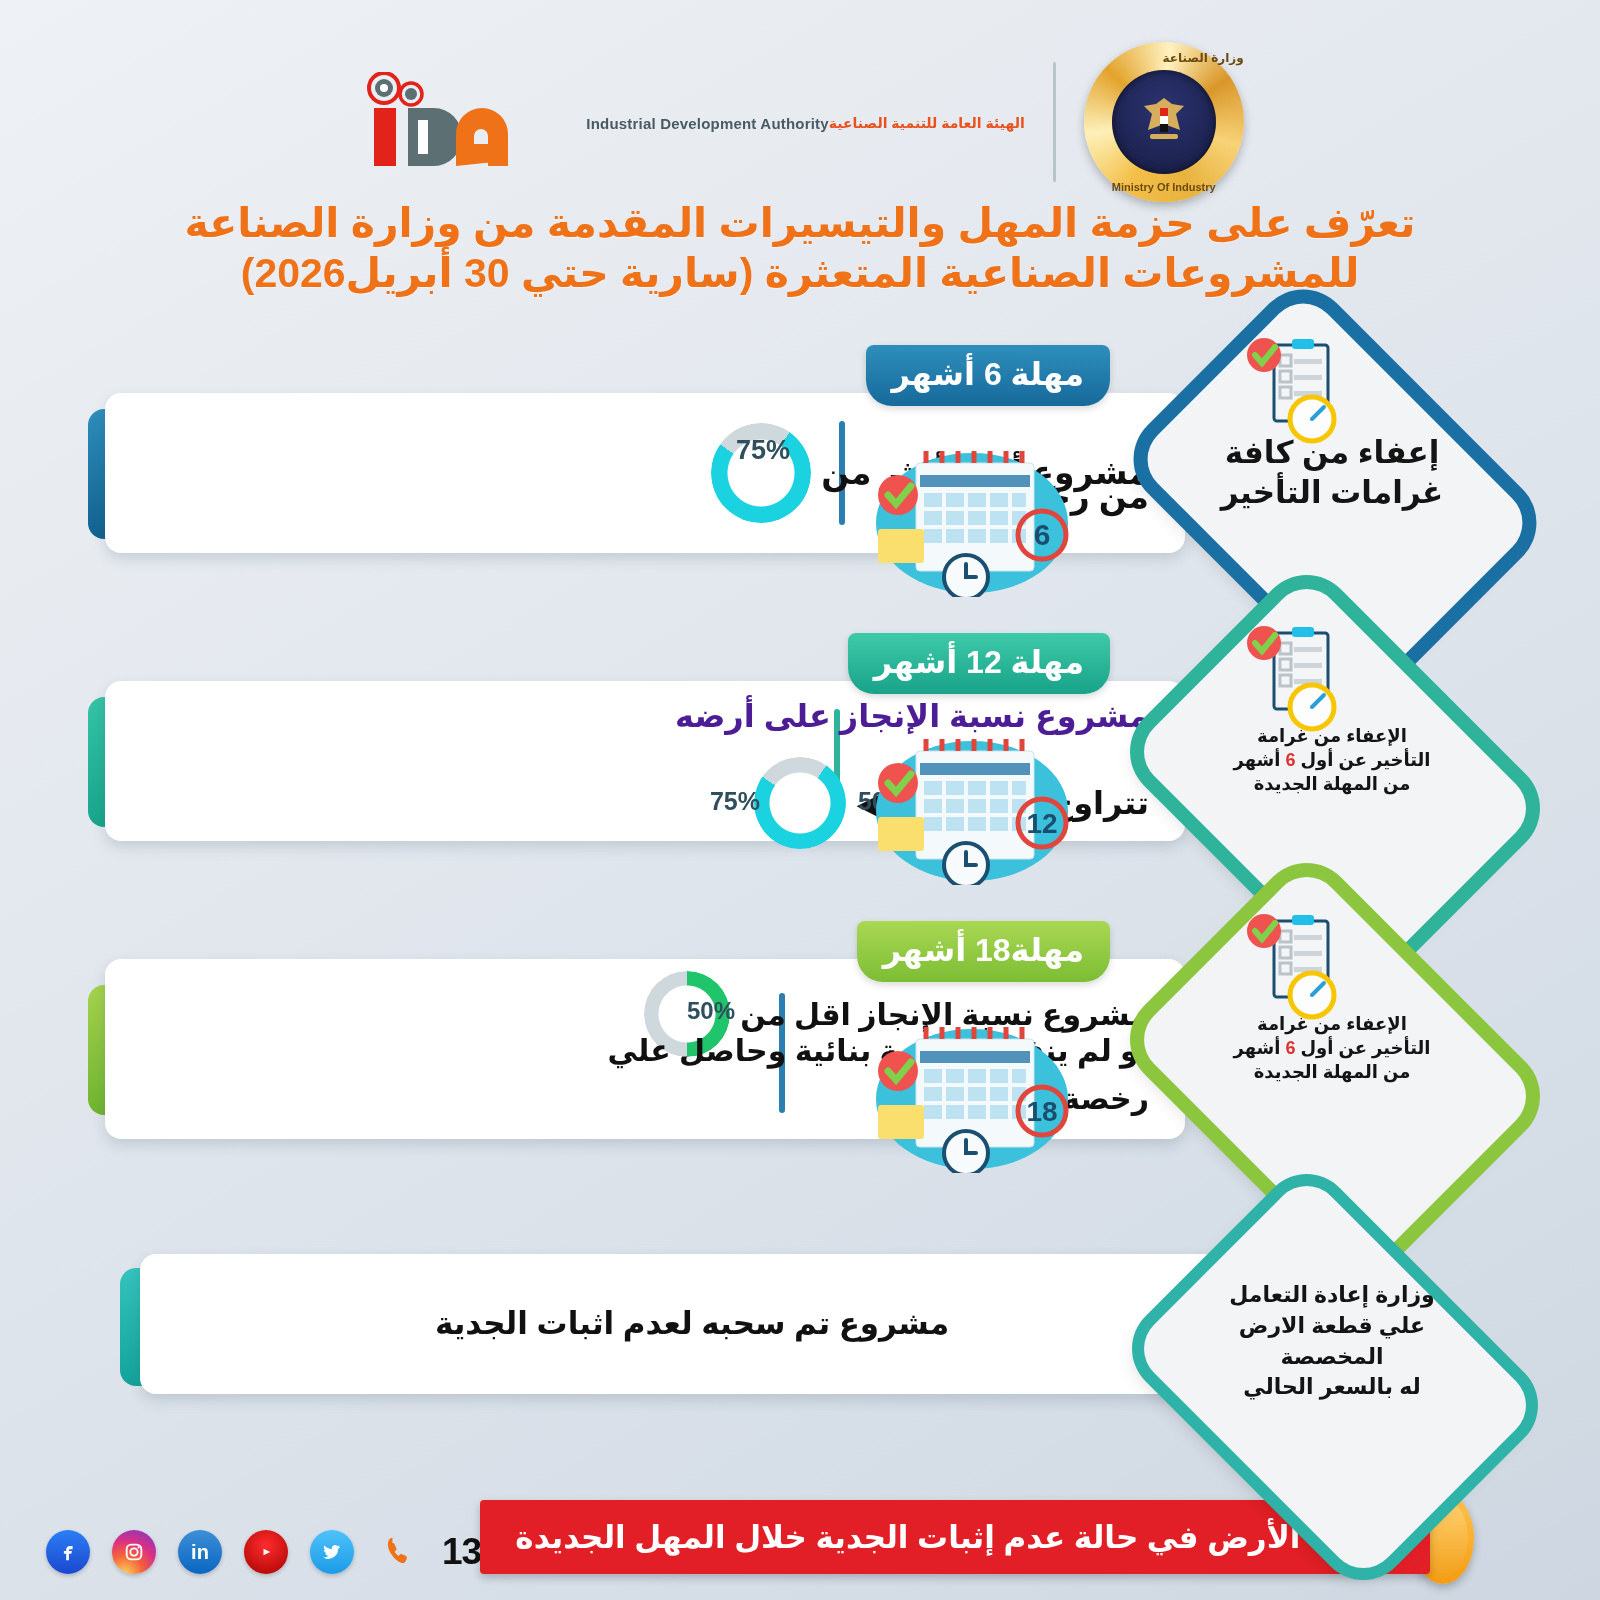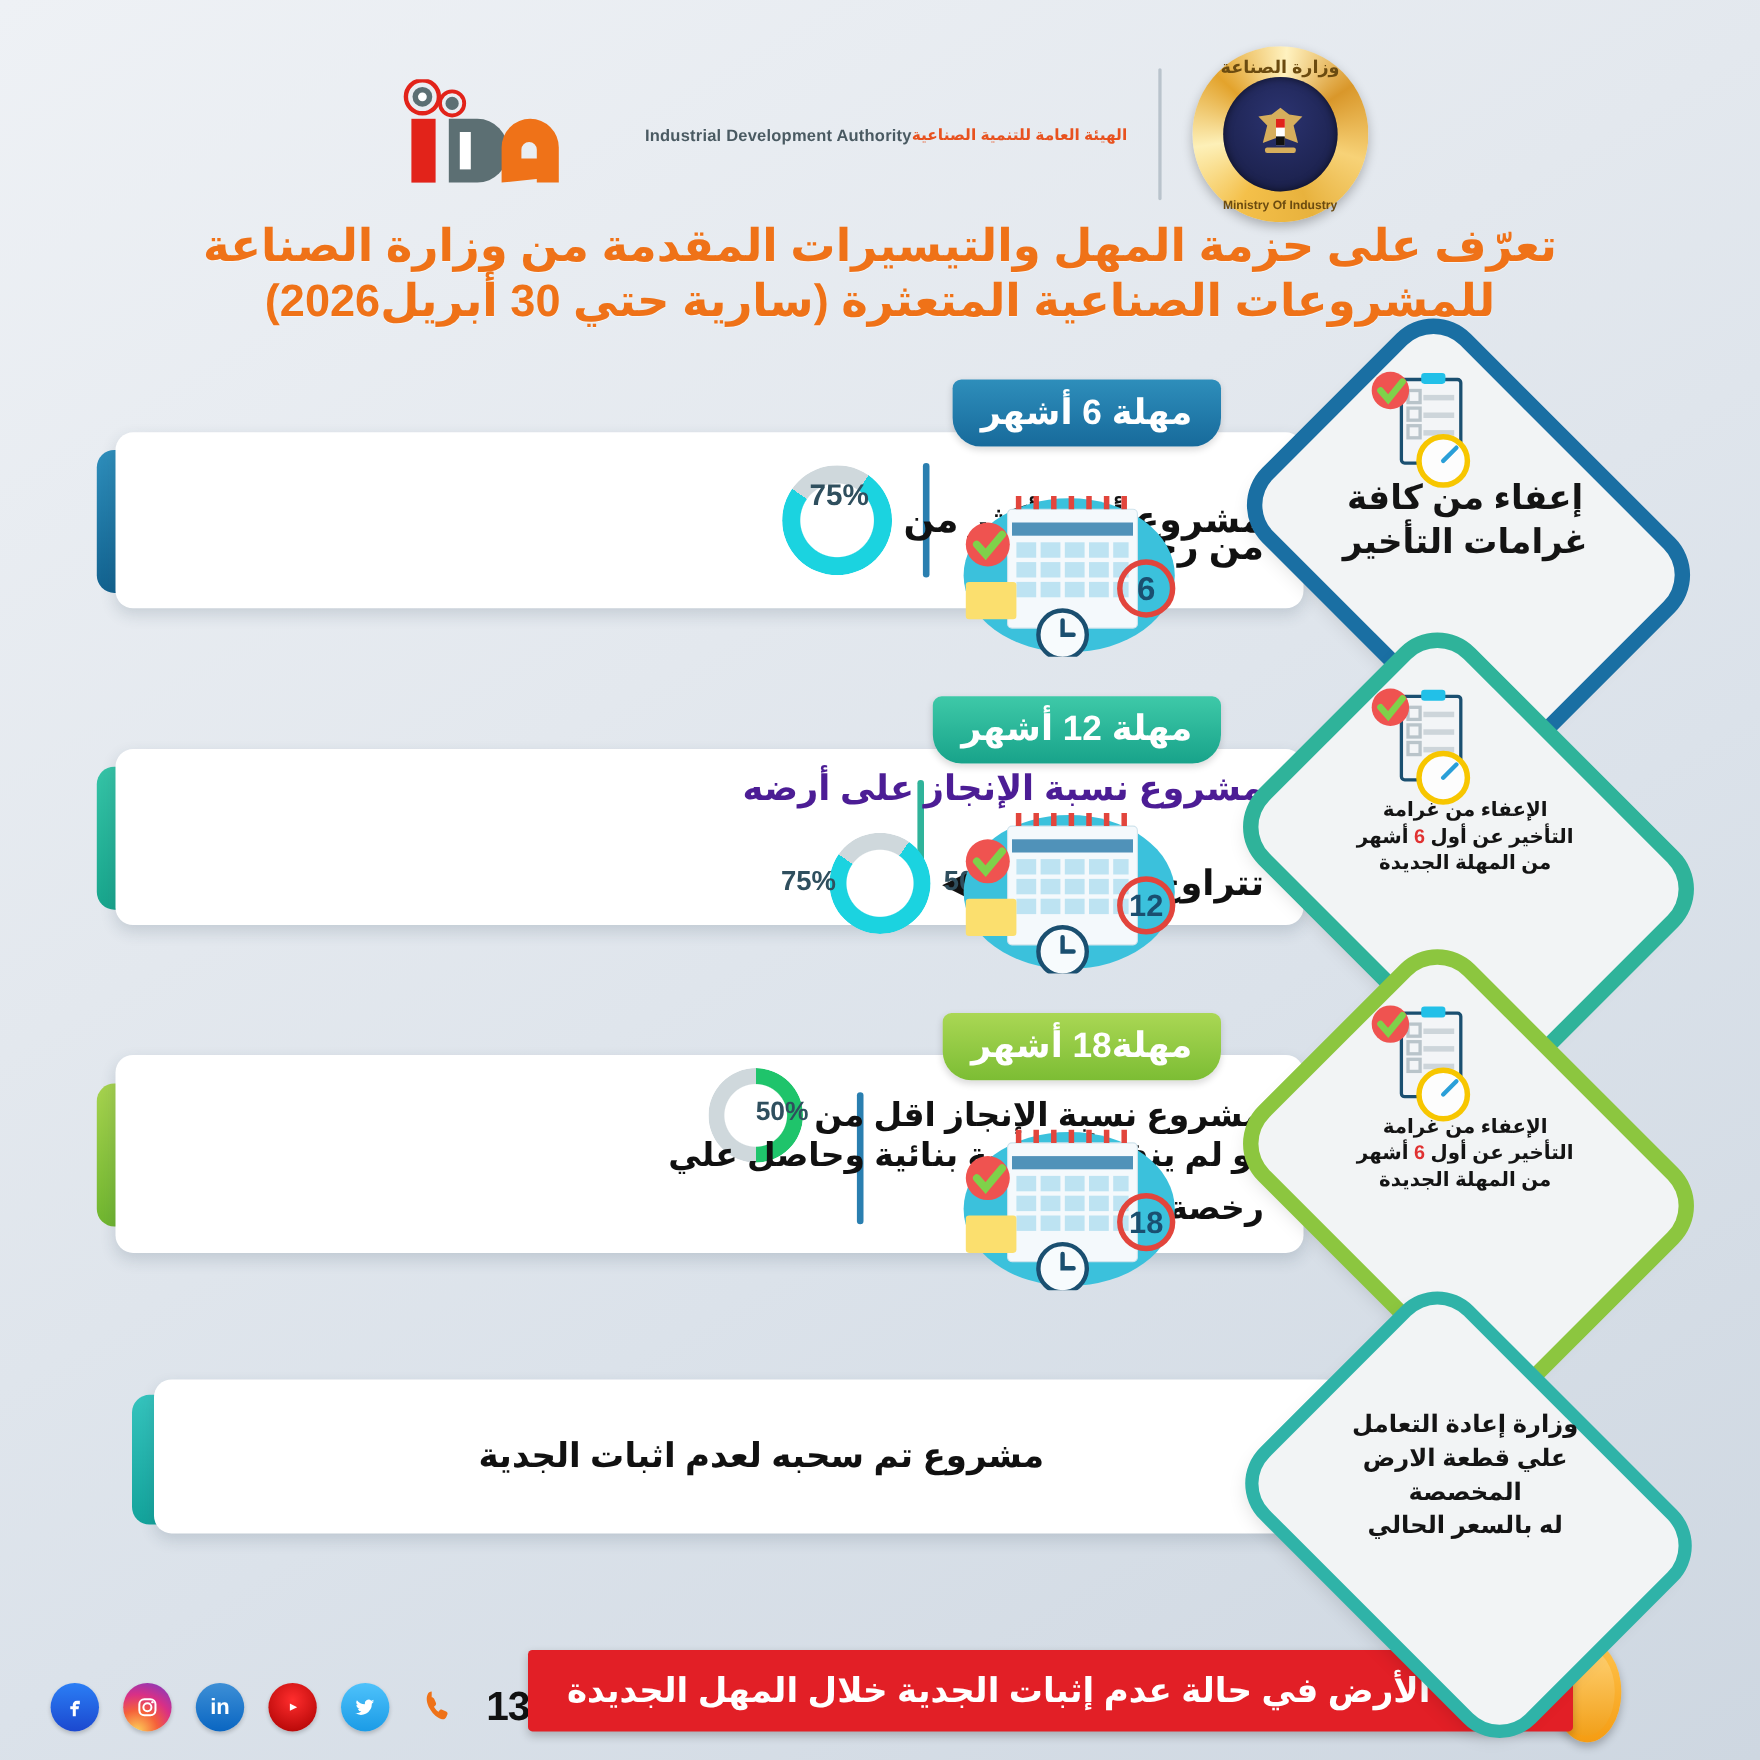--- a/index.html
+++ b/index.html
@@ -28,21 +28,21 @@
       conic-gradient(from 210deg,#f4c04a,#fdf0b8,#e3a32c,#fff2c0,#d9972a,#f7d277,#e8b23d,#f4c04a);
     box-shadow:0 4px 10px rgba(0,0,0,.25);
     position:relative; display:flex;align-items:center;justify-content:center;
   }
   .seal-inner{
     width:104px;height:104px;border-radius:50%;
     background:radial-gradient(circle at 50% 35%,#2b3370,#171c42);
     display:flex;align-items:center;justify-content:center;
     box-shadow:inset 0 0 8px rgba(0,0,0,.6);
   }
-  .seal-top-text{position:absolute;top:9px;left:0;right:0;text-align:center;font-size:16px;color:#6b4b10;font-weight:700;}
+  .seal-top-text{position:absolute;top:9px;left:0;right:0;text-align:right;font-size:12px;color:#6b4b10;font-weight:700;}
   .seal-bot-text{position:absolute;bottom:9px;left:0;right:0;text-align:center;font-size:11px;color:#6b4b10;font-weight:700;direction:ltr;}
 
   
   .title{
     position:absolute; top:198px; left:74px; right:74px;
     text-align:center; color:#ef7218; font-weight:700;
     font-size:41px; line-height:1.22; letter-spacing:-.3px;
     text-shadow:0 1px 0 rgba(255,255,255,.5);
   }
 

